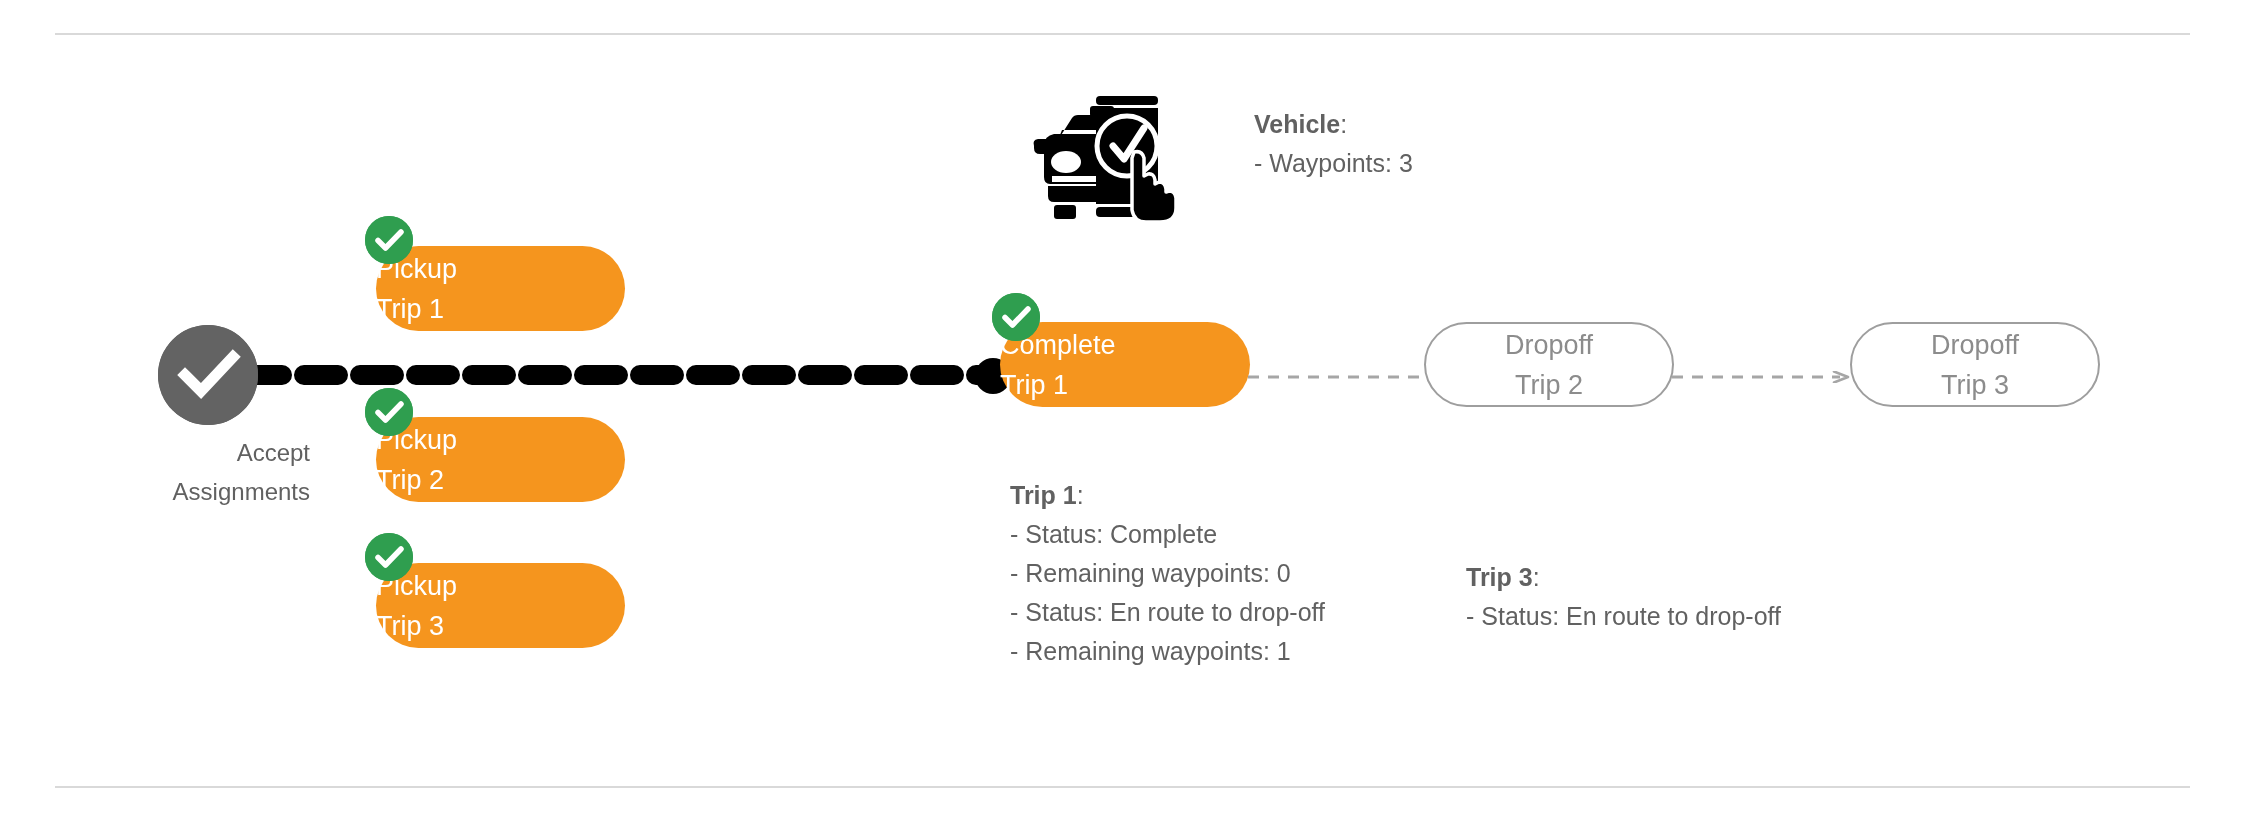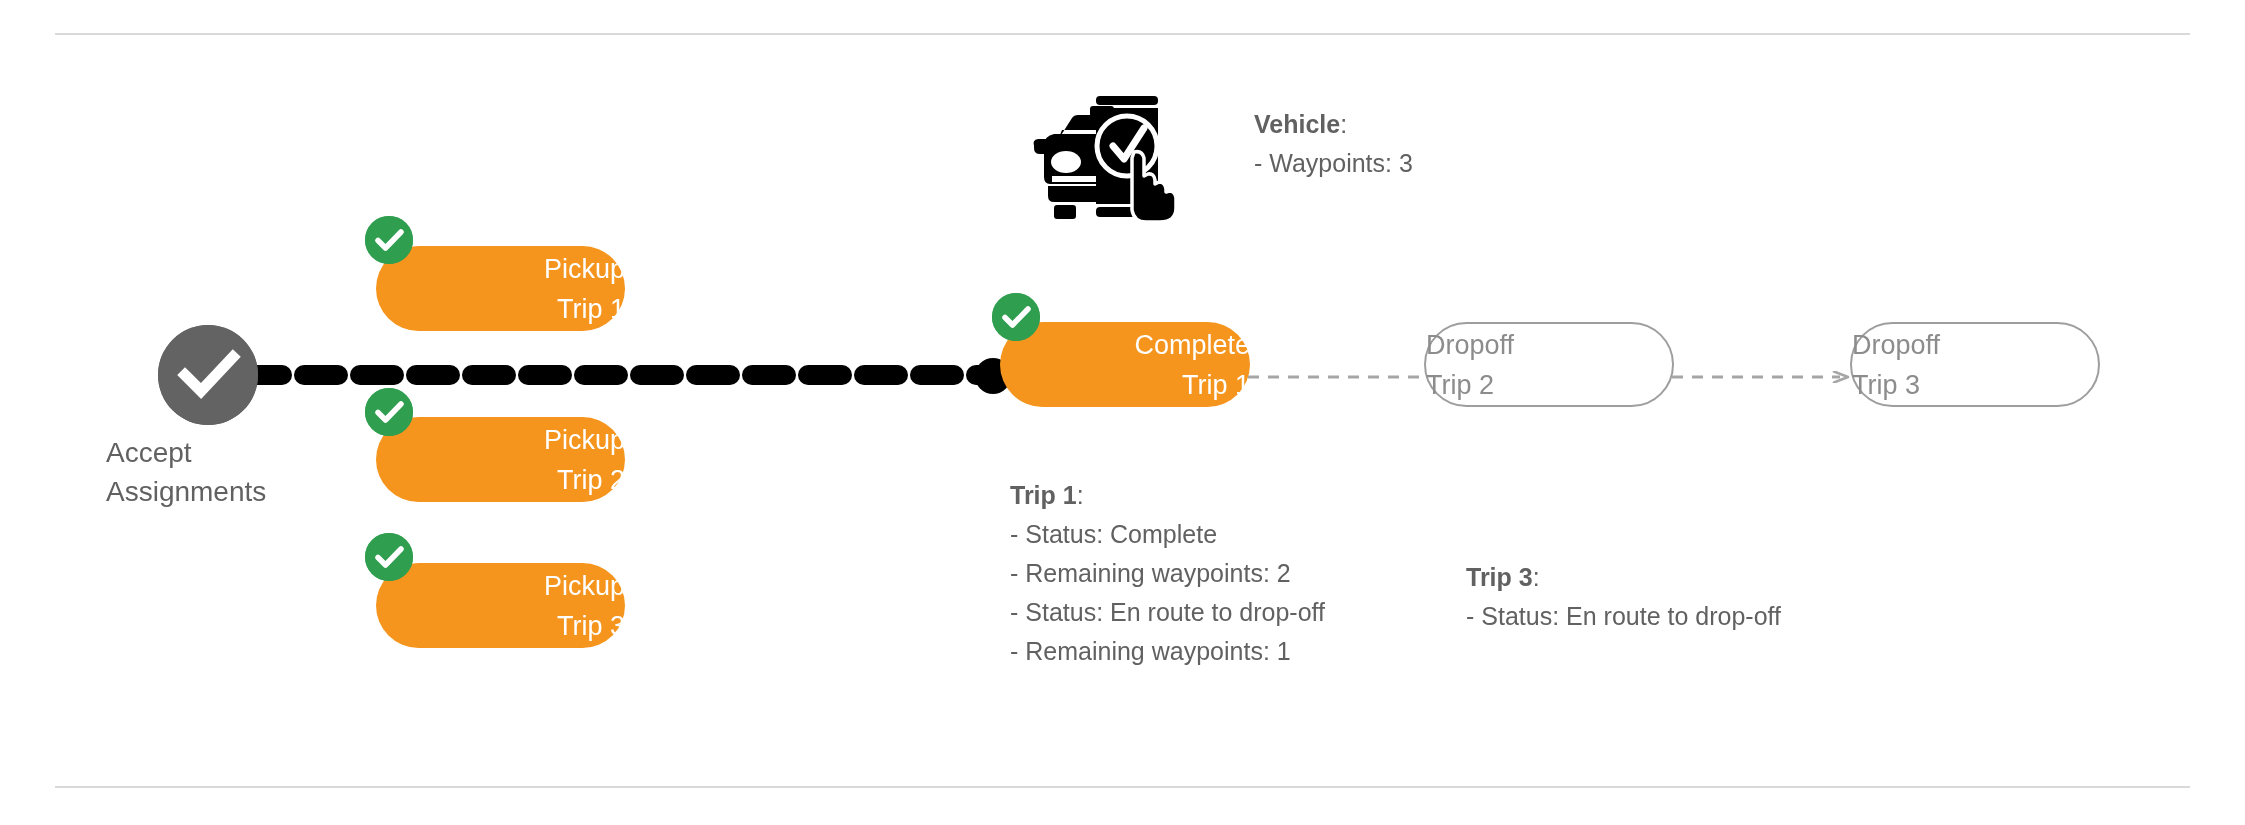--- a/index.html
+++ b/index.html
@@ -56,22 +56,22 @@
     border-radius: 50%;
     background: #636363;
     display: block;
   }
   .start-circle svg { display: block; }
   .start-label {
     position: absolute;
     left: -52px;
     top: 108px;
     width: 204px;
-    text-align: left;
-    font-size: 28px;
+    text-align: right;
+    font-size: 24px;
     line-height: 39px;
     color: #616161;
   }
 
   
   .black-dash {
     position: absolute;
     left: 248px;
     top: 364px;
     width: 750px;
@@ -88,21 +88,21 @@
   }
 
   
   .pill {
     position: absolute;
     border-radius: 999px;
     background: #f5951e;
     color: #ffffff;
     display: flex;
     flex-direction: column;
-    align-items: flex-end;
+    align-items: flex-start;
     justify-content: center;
     font-size: 27px;
     line-height: 40px;
     font-weight: normal;
     box-sizing: border-box;
   }
   .pill .pill-line { display: block; white-space: nowrap; }
 
   .pickup1 { left: 376px; top: 246px; width: 249px; height: 85px; }
   .pickup2 { left: 376px; top: 417px; width: 249px; height: 85px; }
@@ -125,20 +125,21 @@
 
   
   .pill-outline {
     position: absolute;
     border-radius: 999px;
     border: 2px solid #9e9e9e;
     background: #ffffff;
     color: #8c8c8c;
     display: flex;
     flex-direction: column;
+    align-items: center;
     justify-content: center;
     font-size: 27px;
     line-height: 40px;
     box-sizing: border-box;
   }
   .pill-outline .pill-line { display: block; white-space: nowrap; }
   .dropoff2 { left: 1424px; top: 322px; width: 250px; height: 85px; }
   .dropoff3 { left: 1850px; top: 322px; width: 250px; height: 85px; }
 
   
@@ -301,21 +302,21 @@
   </div>
 
   <div class="info-block vehicle-info">
     <span class="row"><span class="strong">Vehicle</span><span>:</span></span>
     <span class="row">- Waypoints: 3</span>
   </div>
 
   <div class="info-block trips-left">
     <span class="row"><span class="strong">Trip 1</span><span>:</span></span>
     <span class="row">- Status:  Complete</span>
-    <span class="row">- Remaining waypoints: 2</span>
+    <span class="row">- Remaining waypoints: 0</span>
     <span class="row">- Status:  En route to drop-off</span>
     <span class="row">- Remaining waypoints: 1</span>
   </div>
 
   <div class="info-block trips-right">
     <span class="row"><span class="strong">Trip 3</span><span>:</span></span>
     <span class="row">- Status:  En route to drop-off</span>
   </div>
 
 </div>

